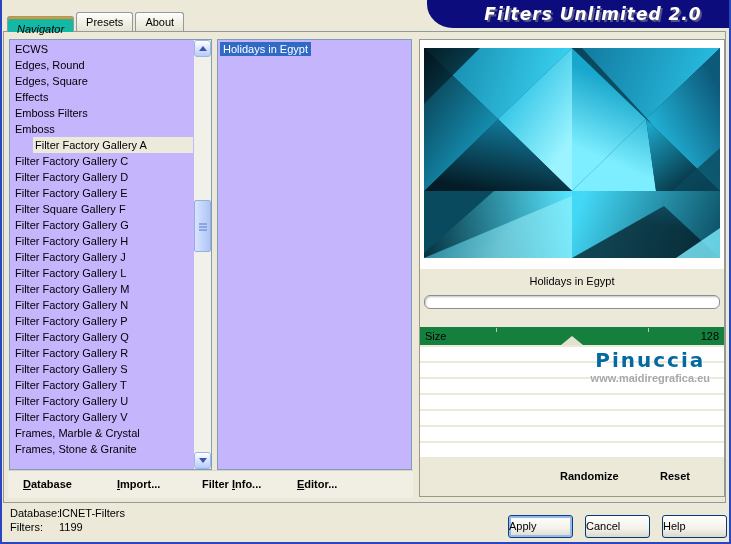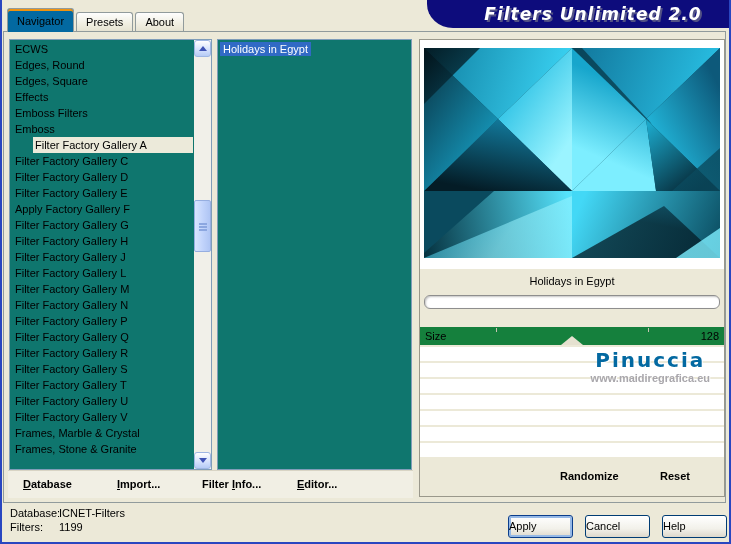--- a/index.html
+++ b/index.html
@@ -25,33 +25,33 @@
   }
 
   
   .tabs{position:absolute;left:5px;top:0;height:31px;display:flex;align-items:flex-end;z-index:5;}
   .tab{
     box-sizing:border-box;border:1px solid #919B9C;border-bottom:none;
     border-radius:3px 3px 0 0;background:linear-gradient(#FEFEFE,#F0EEE1 60%,#E6E3D2);
     padding:0 9px;height:19px;line-height:18px;margin-right:2px;cursor:default;
   }
   .tab.active{
-    height:24px;line-height:24px;background:#0369a1;position:relative;z-index:6;
-    box-shadow:inset 0 2px 0 #EE9311;margin-bottom:-1px;
+    height:16px;line-height:24px;background:#14b8a6;position:relative;z-index:6;
+    box-shadow:inset 0 2px 0 #EE9311;margin-bottom:-1px;font-style:italic;
   }
 
   
   .panel{
     position:absolute;left:1px;right:3px;top:31px;bottom:39px;
     border:1px solid #919B9C;background:#ECE9D8;
   }
 
   
   .listbox{
-    position:absolute;background:#0f766e;border:1px solid #7F9DB9;
+    position:absolute;background:#c4b5fd;border:1px solid #7F9DB9;
     overflow:hidden;box-sizing:border-box;
   }
   #category-list{left:5px;top:7px;width:203px;height:431px;padding:1px 18px 0 3px;}
   #category-list .item{height:16px;line-height:16px;white-space:nowrap;padding-left:2px;}
   #category-list .item.selected{background:#ECEADA;margin-left:20px;}
   #filter-list{left:213px;top:7px;width:195px;height:431px;padding:2px 2px;}
   #filter-list .item{display:inline-block;padding:0 3px;line-height:14px;}
   #filter-list .item.selected{background:#316AC5;color:#fff;}
 
   
@@ -166,21 +166,21 @@
     <div class="item">ECWS</div>
         <div class="item">Edges, Round</div>
         <div class="item">Edges, Square</div>
         <div class="item">Effects</div>
         <div class="item">Emboss Filters</div>
         <div class="item">Emboss</div>
         <div class="item selected">Filter Factory Gallery A</div>
         <div class="item">Filter Factory Gallery C</div>
         <div class="item">Filter Factory Gallery D</div>
         <div class="item">Filter Factory Gallery E</div>
-        <div class="item">Apply Factory Gallery F</div>
+        <div class="item">Filter Square Gallery F</div>
         <div class="item">Filter Factory Gallery G</div>
         <div class="item">Filter Factory Gallery H</div>
         <div class="item">Filter Factory Gallery J</div>
         <div class="item">Filter Factory Gallery L</div>
         <div class="item">Filter Factory Gallery M</div>
         <div class="item">Filter Factory Gallery N</div>
         <div class="item">Filter Factory Gallery P</div>
         <div class="item">Filter Factory Gallery Q</div>
         <div class="item">Filter Factory Gallery R</div>
         <div class="item">Filter Factory Gallery S</div>

